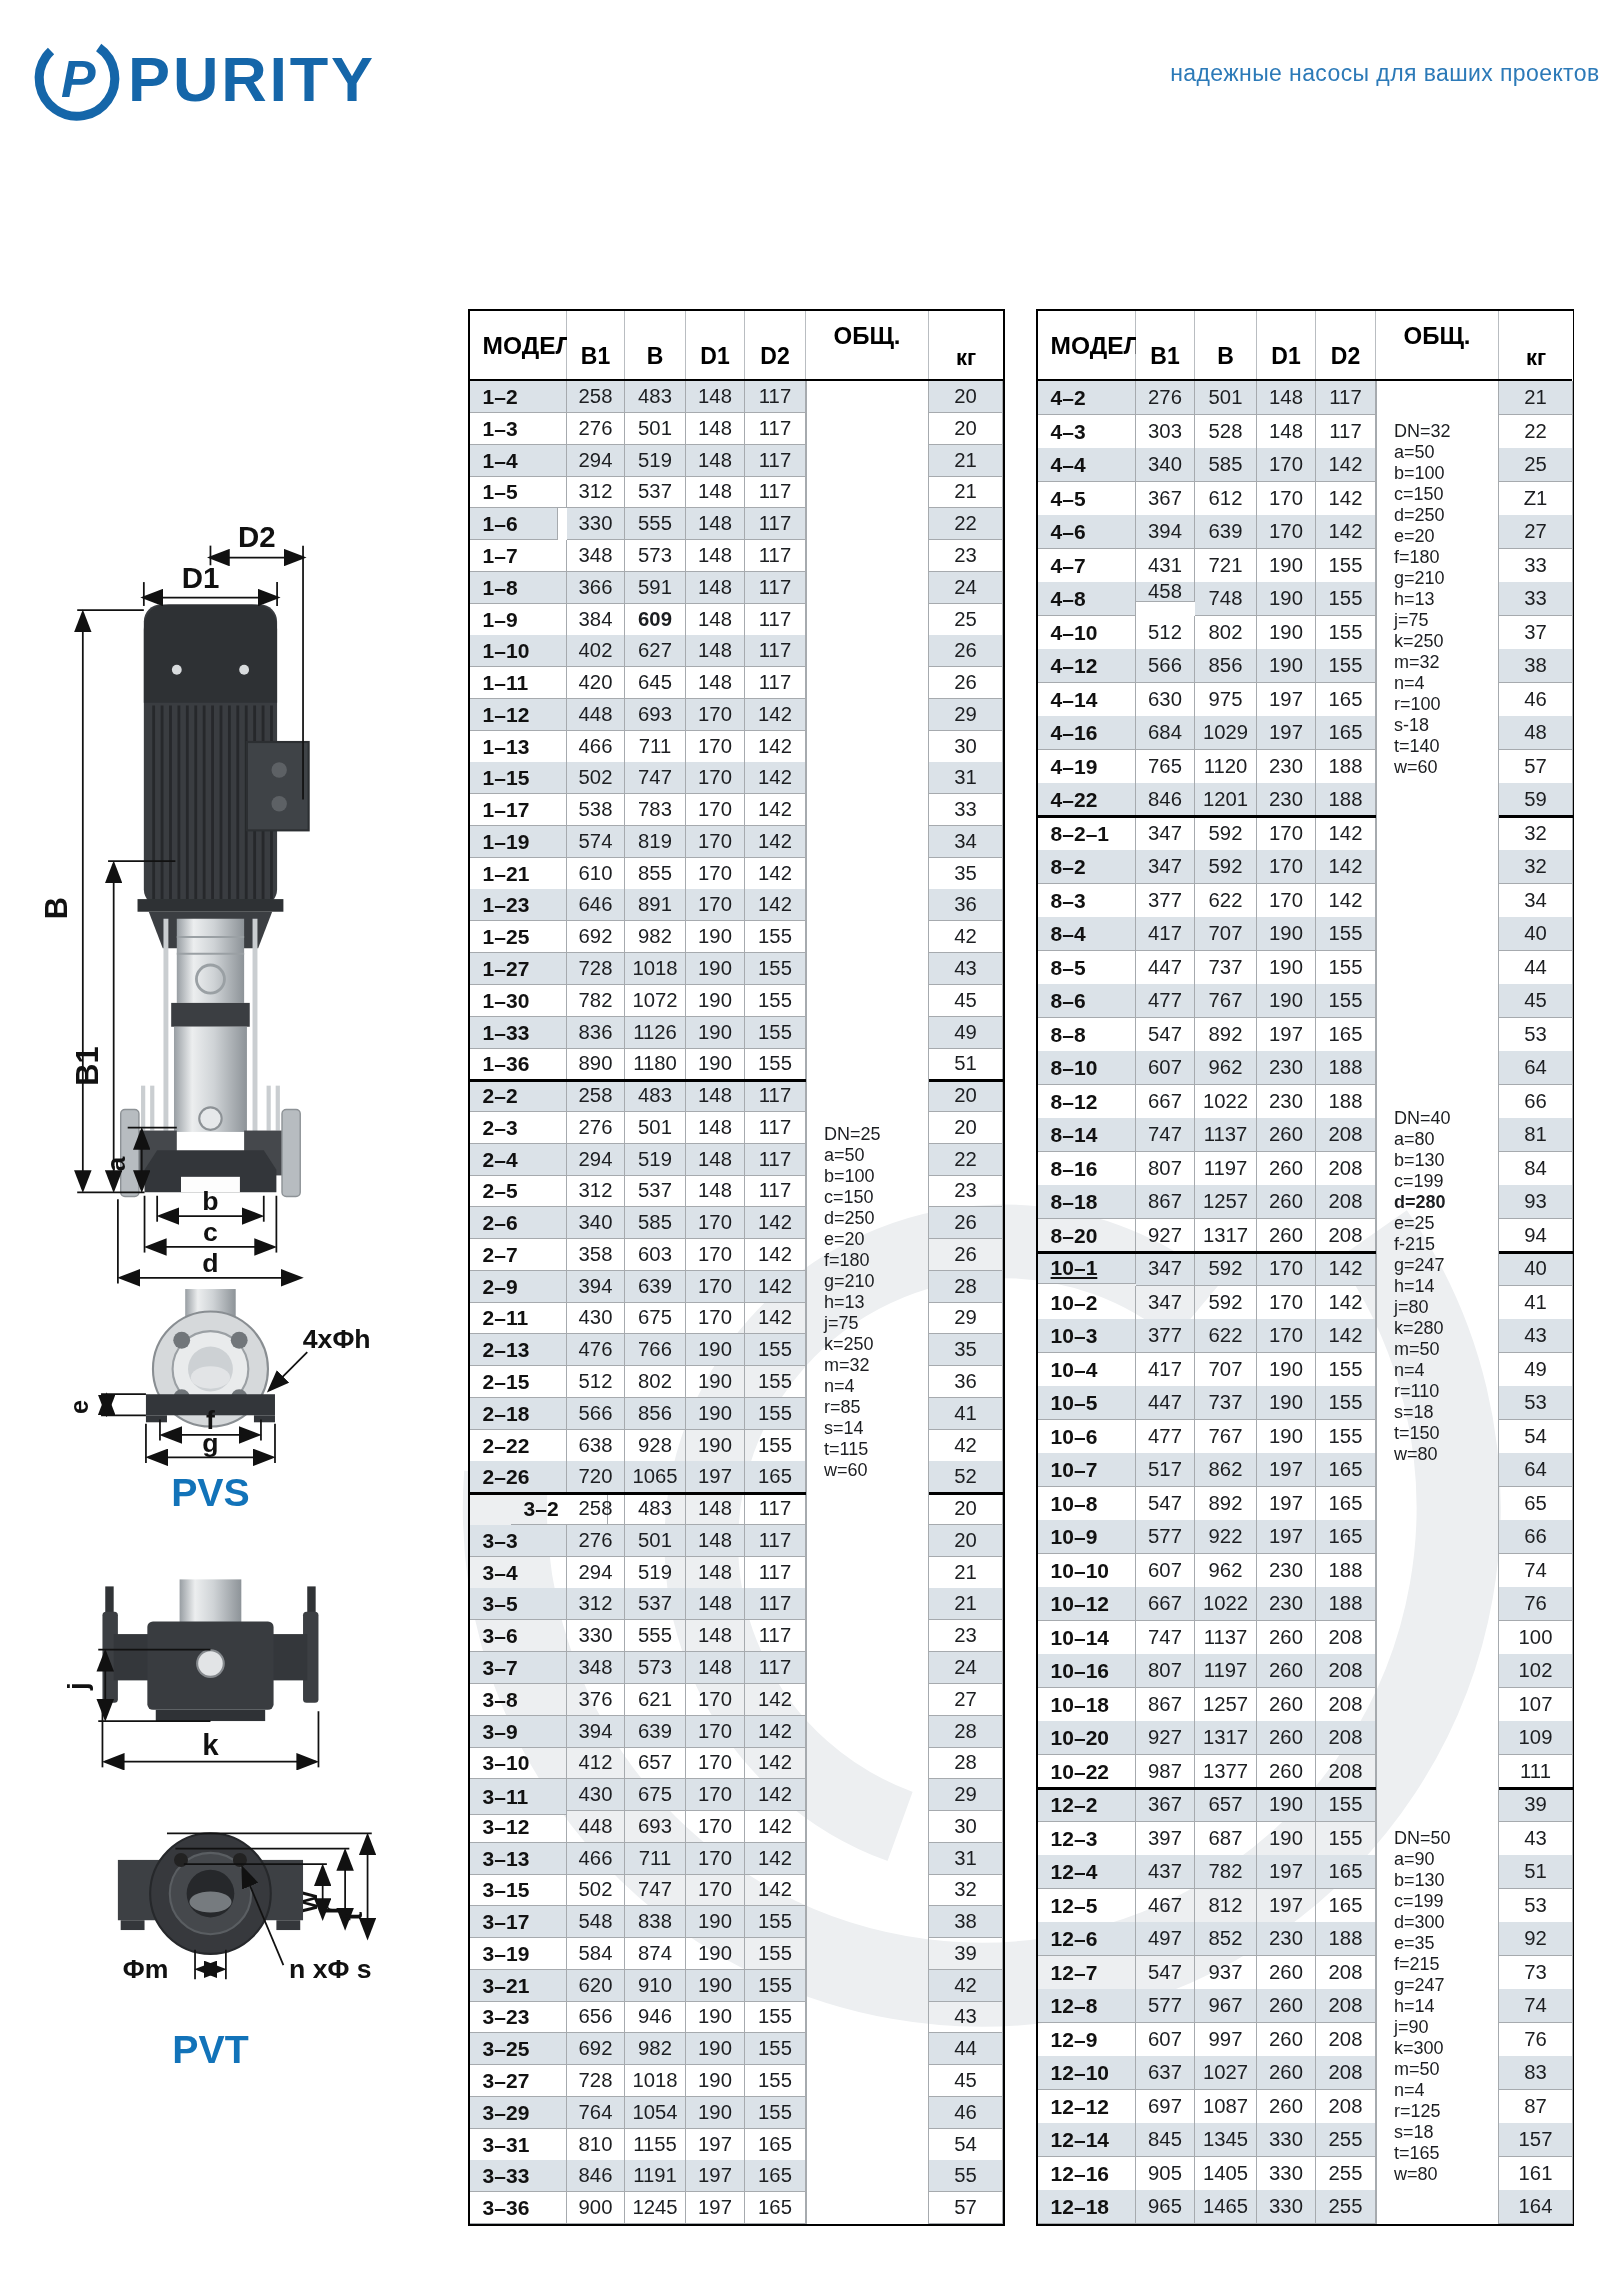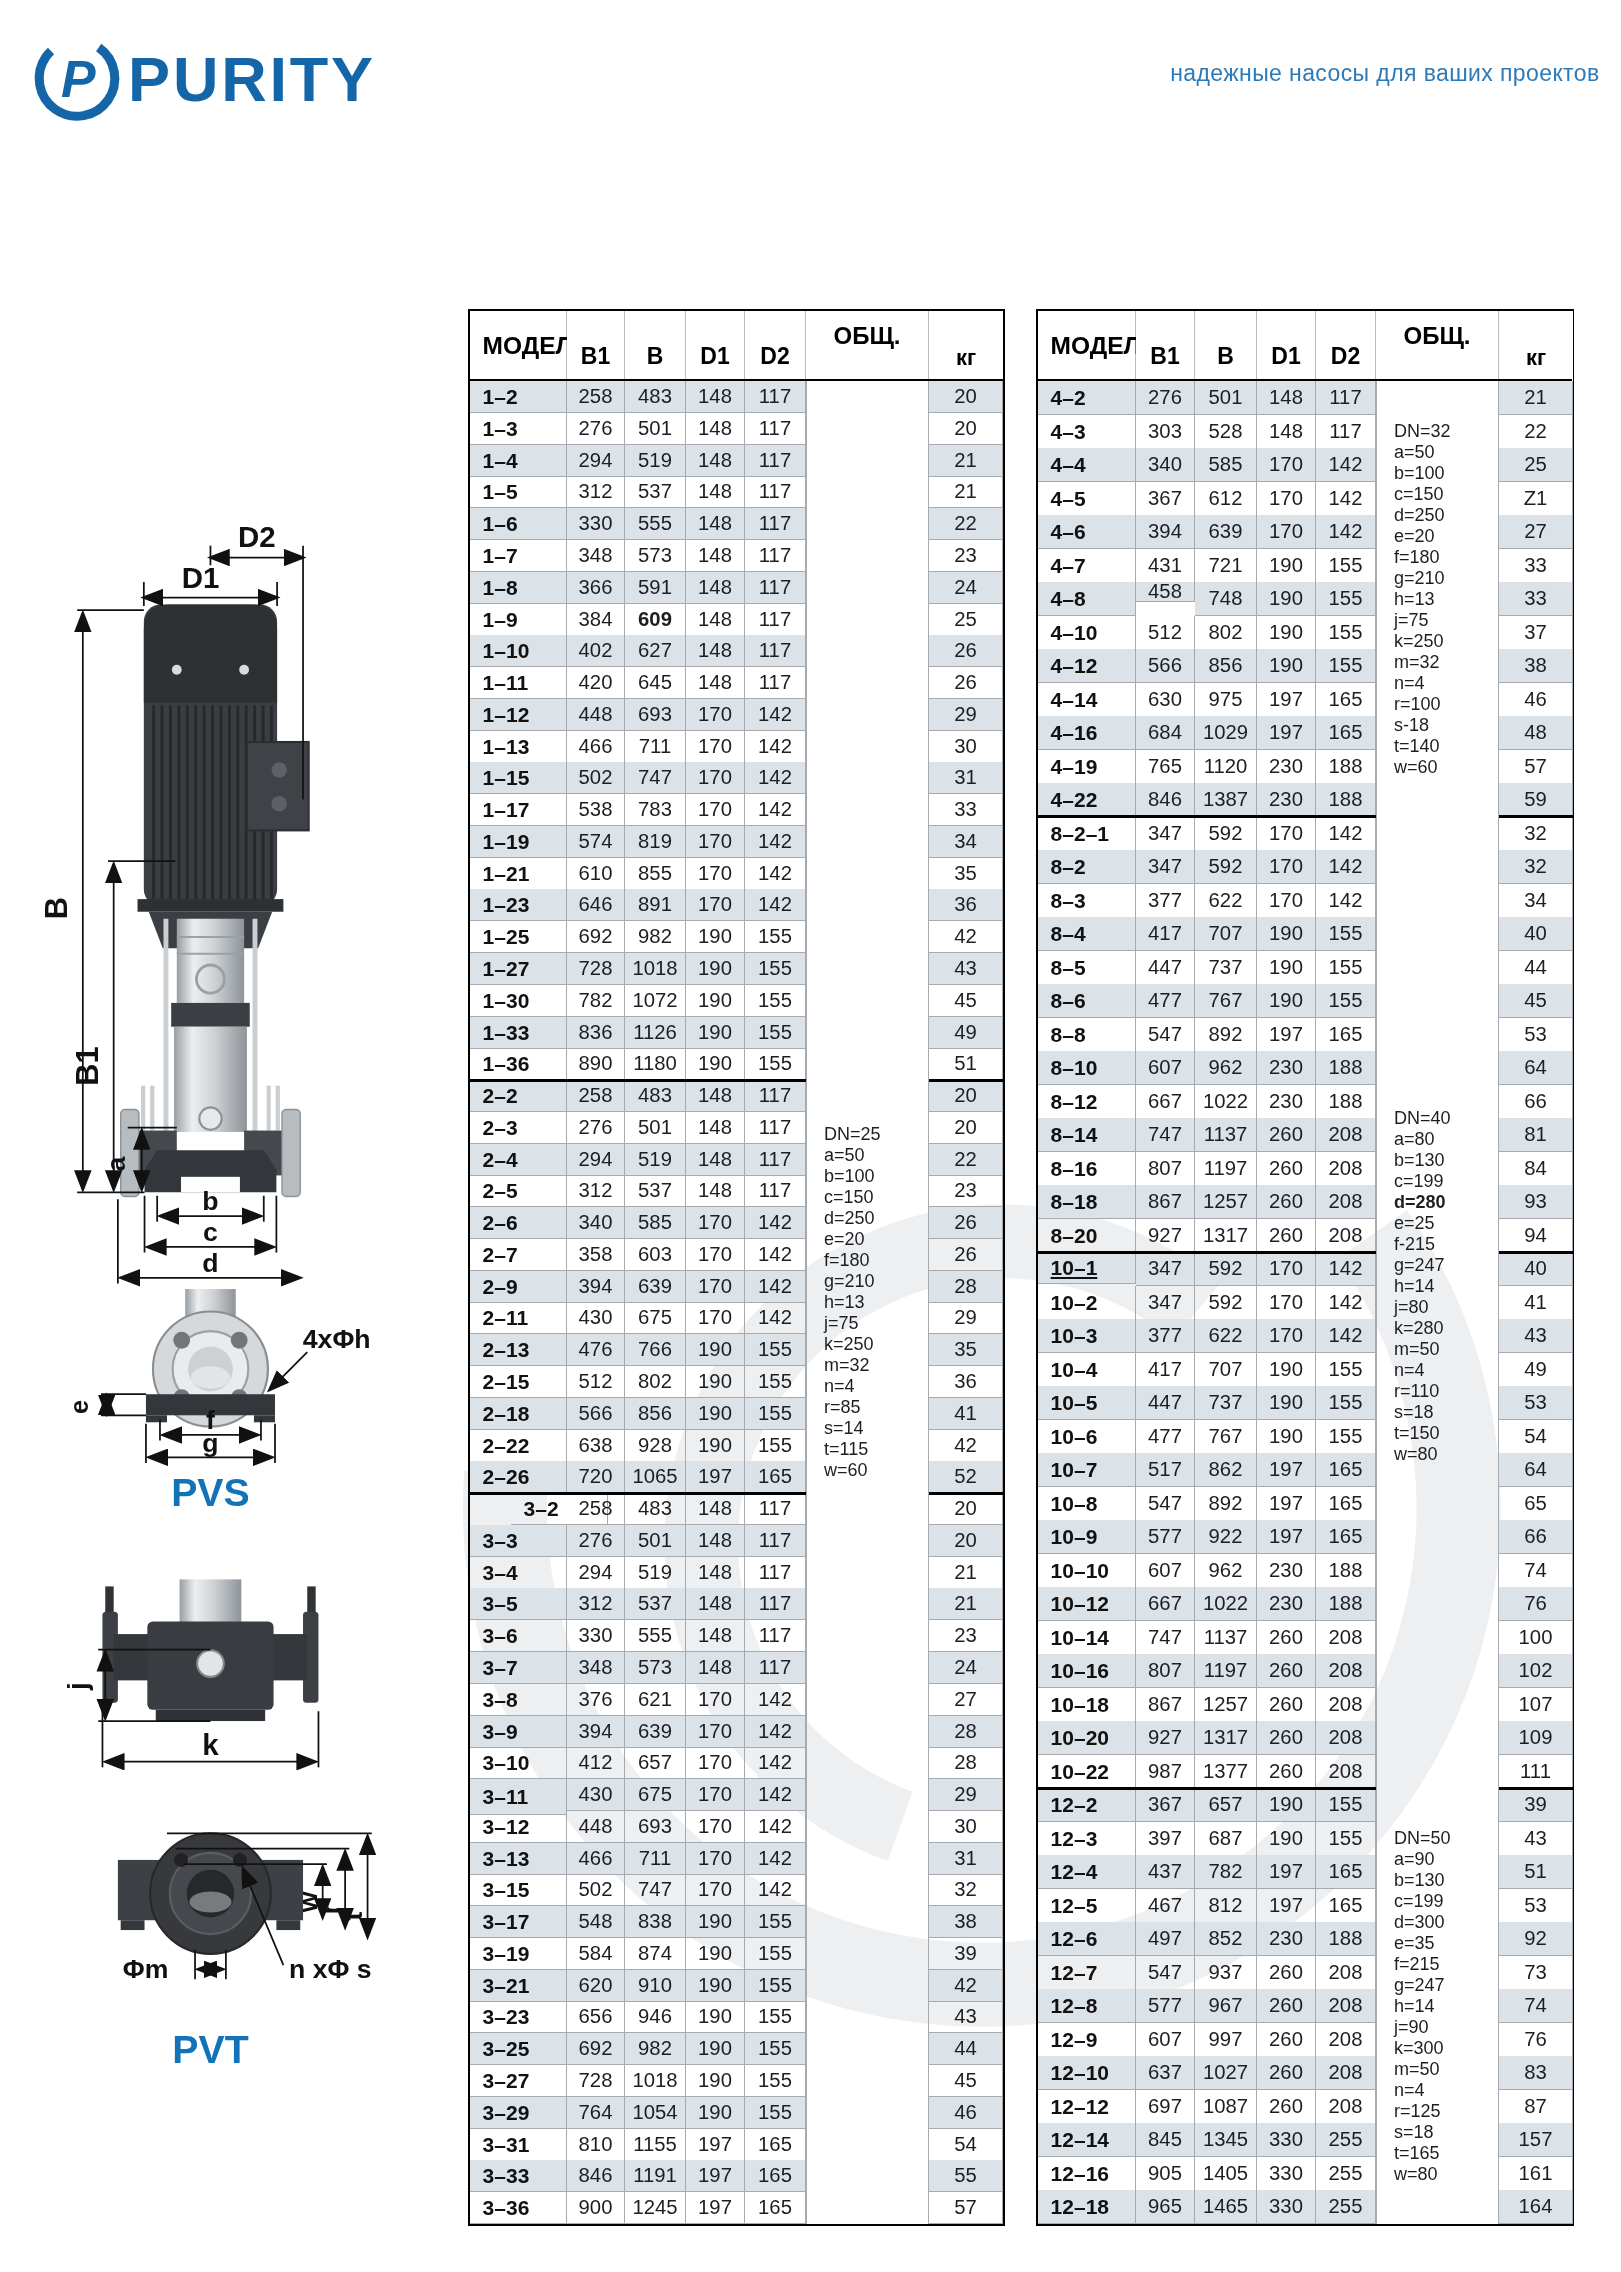--- a/index.html
+++ b/index.html
@@ -262,21 +262,21 @@
     <div class="cell shaded" style="left: 155px; top: 134px; width: 61px; height: 32px; position: absolute;">519</div>
     <div class="cell shaded" style="left: 216px; top: 134px; width: 59px; height: 32px; position: absolute;">148</div>
     <div class="cell shaded" style="left: 275px; top: 134px; width: 61px; height: 32px; position: absolute;">117</div>
     <div class="cell shaded" style="left: 459px; top: 134px; width: 74px; height: 32px; position: absolute;">21</div>
     <div class="cell model" style="left: 0px; top: 165px; width: 97px; height: 32px; position: absolute;">1–5</div>
     <div class="cell" style="left: 97px; top: 165px; width: 58px; height: 32px; position: absolute;">312</div>
     <div class="cell" style="left: 155px; top: 165px; width: 61px; height: 32px; position: absolute;">537</div>
     <div class="cell" style="left: 216px; top: 165px; width: 59px; height: 32px; position: absolute;">148</div>
     <div class="cell" style="left: 275px; top: 165px; width: 61px; height: 32px; position: absolute;">117</div>
     <div class="cell" style="left: 459px; top: 165px; width: 74px; height: 32px; position: absolute;">21</div>
-    <div class="cell model shaded" style="left: 0px; top: 197px; width: 97px; height: 32px; position: absolute;">1–6</div>
+    <div class="cell model shaded" style="left: 0px; top: 197px; width: 88px; height: 32px; position: absolute;">1–6</div>
     <div class="cell shaded" style="left: 97px; top: 197px; width: 58px; height: 32px; position: absolute;">330</div>
     <div class="cell shaded" style="left: 155px; top: 197px; width: 61px; height: 32px; position: absolute;">555</div>
     <div class="cell shaded" style="left: 216px; top: 197px; width: 59px; height: 32px; position: absolute;">148</div>
     <div class="cell shaded" style="left: 275px; top: 197px; width: 61px; height: 32px; position: absolute;">117</div>
     <div class="cell shaded" style="left: 459px; top: 197px; width: 74px; height: 32px; position: absolute;">22</div>
     <div class="cell model" style="left: 0px; top: 229px; width: 97px; height: 32px; position: absolute;">1–7</div>
     <div class="cell" style="left: 97px; top: 229px; width: 58px; height: 32px; position: absolute;">348</div>
     <div class="cell" style="left: 155px; top: 229px; width: 61px; height: 32px; position: absolute;">573</div>
     <div class="cell" style="left: 216px; top: 229px; width: 59px; height: 32px; position: absolute;">148</div>
     <div class="cell" style="left: 275px; top: 229px; width: 61px; height: 32px; position: absolute;">117</div>
@@ -694,21 +694,21 @@
     <div class="cell shaded" style="left: 278px; top: 405px; width: 60px; height: 34px; position: absolute;">165</div>
     <div class="cell shaded" style="left: 461px; top: 405px; width: 74px; height: 34px; position: absolute;">48</div>
     <div class="cell model" style="left: 0px; top: 439px; width: 98px; height: 34px; position: absolute;">4–19</div>
     <div class="cell" style="left: 98px; top: 439px; width: 59px; height: 34px; position: absolute;">765</div>
     <div class="cell" style="left: 157px; top: 439px; width: 62px; height: 34px; position: absolute;">1120</div>
     <div class="cell" style="left: 219px; top: 439px; width: 59px; height: 34px; position: absolute;">230</div>
     <div class="cell" style="left: 278px; top: 439px; width: 60px; height: 34px; position: absolute;">188</div>
     <div class="cell" style="left: 461px; top: 439px; width: 74px; height: 34px; position: absolute;">57</div>
     <div class="cell model shaded" style="left: 0px; top: 472px; width: 98px; height: 34px; position: absolute;">4–22</div>
     <div class="cell shaded" style="left: 98px; top: 472px; width: 59px; height: 34px; position: absolute;">846</div>
-    <div class="cell shaded" style="left: 157px; top: 472px; width: 62px; height: 34px; position: absolute;">1387</div>
+    <div class="cell shaded" style="left: 157px; top: 472px; width: 62px; height: 34px; position: absolute;">1201</div>
     <div class="cell shaded" style="left: 219px; top: 472px; width: 59px; height: 34px; position: absolute;">230</div>
     <div class="cell shaded" style="left: 278px; top: 472px; width: 60px; height: 34px; position: absolute;">188</div>
     <div class="cell shaded" style="left: 461px; top: 472px; width: 74px; height: 34px; position: absolute;">59</div>
     <div class="cell model" style="left: 0px; top: 506px; width: 98px; height: 34px; position: absolute;">8–2–1</div>
     <div class="cell" style="left: 98px; top: 506px; width: 59px; height: 34px; position: absolute;">347</div>
     <div class="cell" style="left: 157px; top: 506px; width: 62px; height: 34px; position: absolute;">592</div>
     <div class="cell" style="left: 219px; top: 506px; width: 59px; height: 34px; position: absolute;">170</div>
     <div class="cell" style="left: 278px; top: 506px; width: 60px; height: 34px; position: absolute;">142</div>
     <div class="cell" style="left: 461px; top: 506px; width: 74px; height: 34px; position: absolute;">32</div>
     <div class="cell model shaded" style="left: 0px; top: 539px; width: 98px; height: 34px; position: absolute;">8–2</div>

